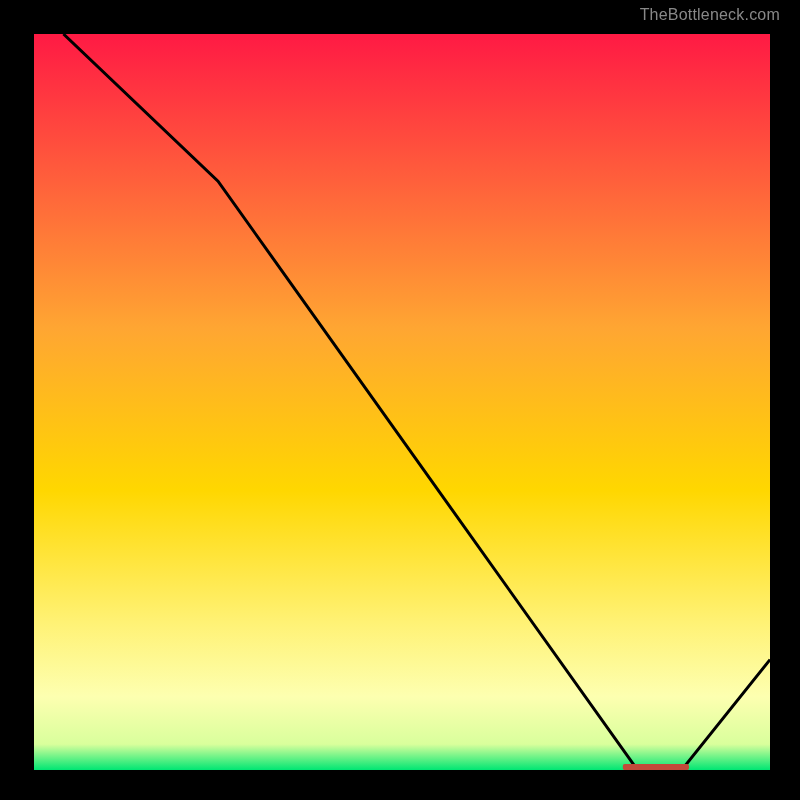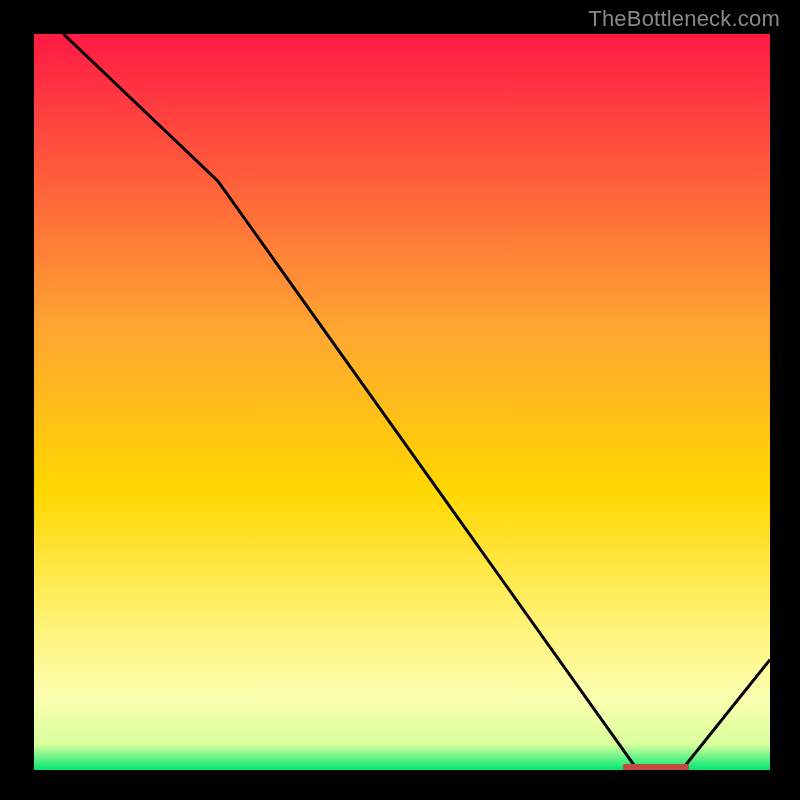--- a/index.html
+++ b/index.html
@@ -15,21 +15,21 @@
     position: relative;
     width: 800px;
     height: 800px;
     background: #000000;
   }
   .watermark {
     position: absolute;
     top: 6px;
     right: 20px;
     color: #888888;
-    font-size: 22px;
+    font-size: 16px;
     font-weight: 500;
     letter-spacing: 0.2px;
     z-index: 5;
   }
   .plot-area {
     position: absolute;
     top: 32px;
     left: 32px;
     width: 736px;  
     height: 736px;

